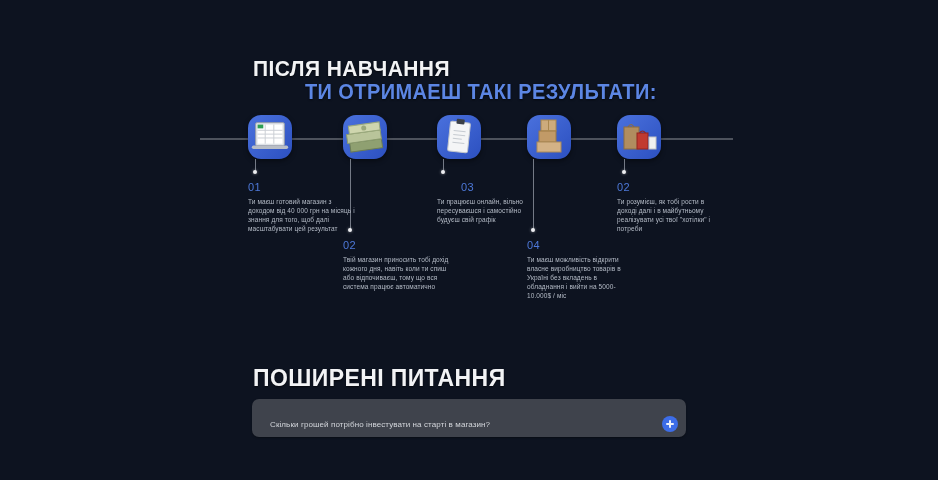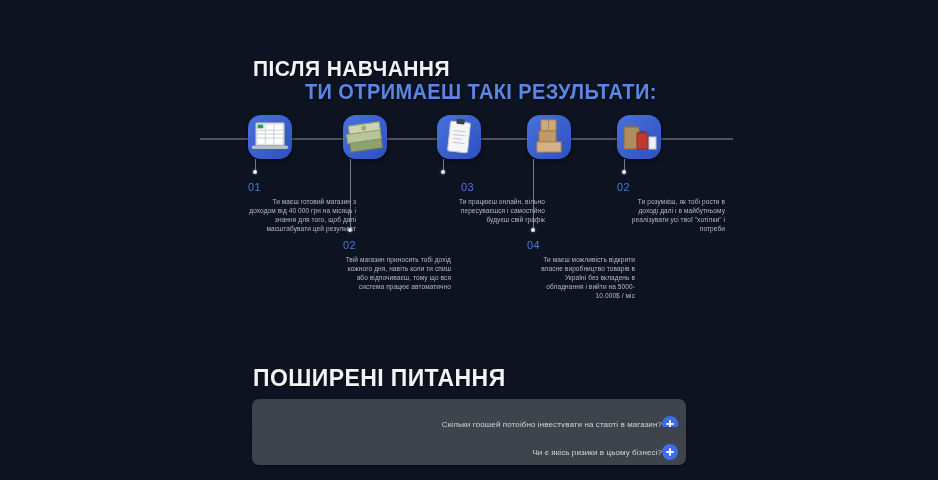--- a/index.html
+++ b/index.html
@@ -1,20 +1,20 @@
 <!DOCTYPE html>
 <html><head>
 <meta charset="utf-8">
 <style>
   * { margin:0; padding:0; box-sizing:border-box; }
   html,body { width:938px; height:480px; overflow:hidden; }
   body { font-family:"Liberation Sans", sans-serif; }
   .page {
     position:relative; width:938px; height:480px;
-    background:#0d1320; overflow:hidden;text-align:right;
+    background:#0d1320; overflow:hidden;
   }
   
   .h1a {
     position:absolute; left:253px; top:56px;
     font-size:21px; font-weight:800; letter-spacing:.4px;
     color:#f2f3f5; transform:scaleY(1.06); transform-origin:top left;
     text-shadow:0 1px 2px rgba(0,0,0,.6);
   }
   .h1b {
     position:absolute; left:305px; top:80px;
@@ -169,21 +169,14 @@
 
   <div class="faq-title">ПОШИРЕНІ ПИТАННЯ</div>
 
   <div class="faq-row" style="top:399px">
     <span class="faq-q">Скільки грошей потрібно інвестувати на старті в магазин?</span>
     <span class="faq-plus">
         <span class="ph"></span>
         <span class="pv"></span>
       </span>
   </div>
-  <div class="faq-row" style="top:427px">
-    <span class="faq-q">Чи є якісь ризики в цьому бізнесі?</span>
-    <span class="faq-plus">
-        <span class="ph"></span>
-        <span class="pv"></span>
-      </span>
-  </div>
 
 </div>
 
 </body></html>

